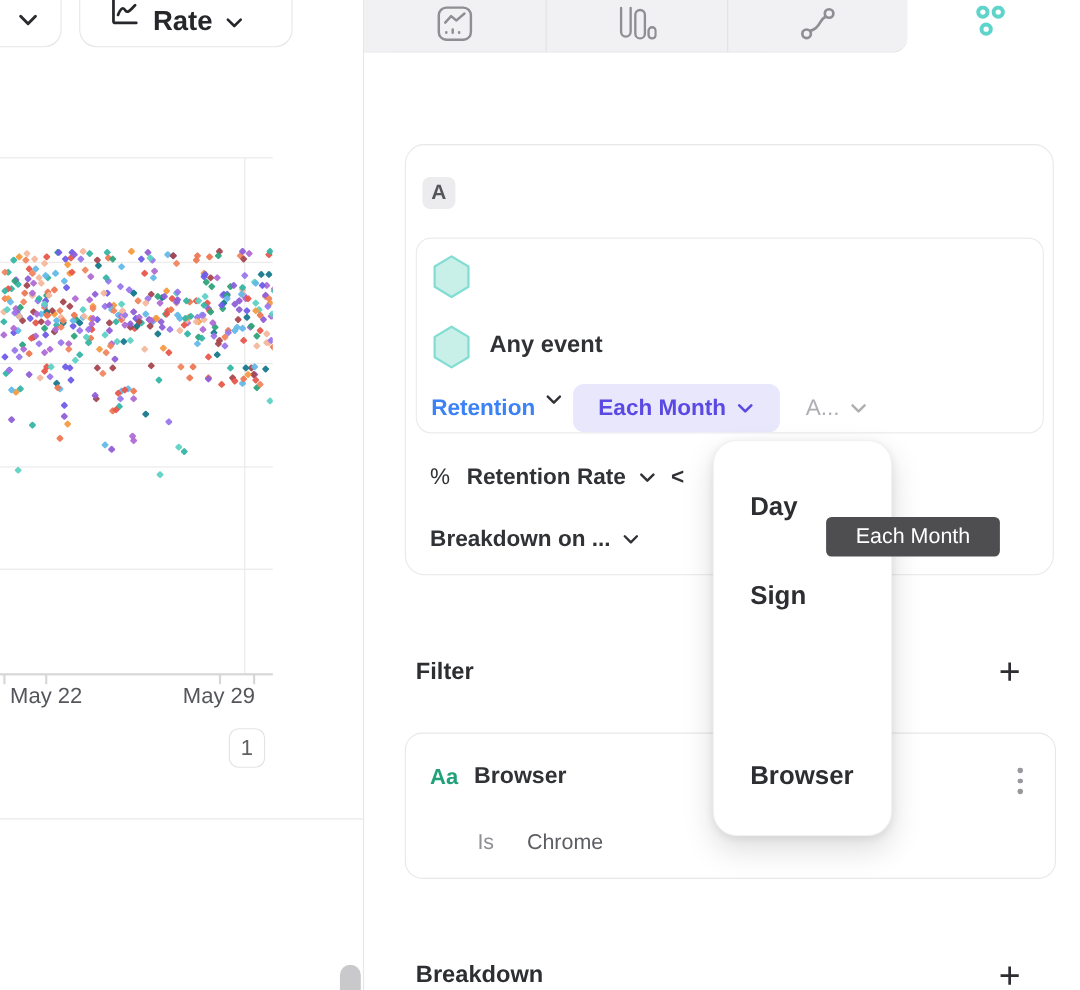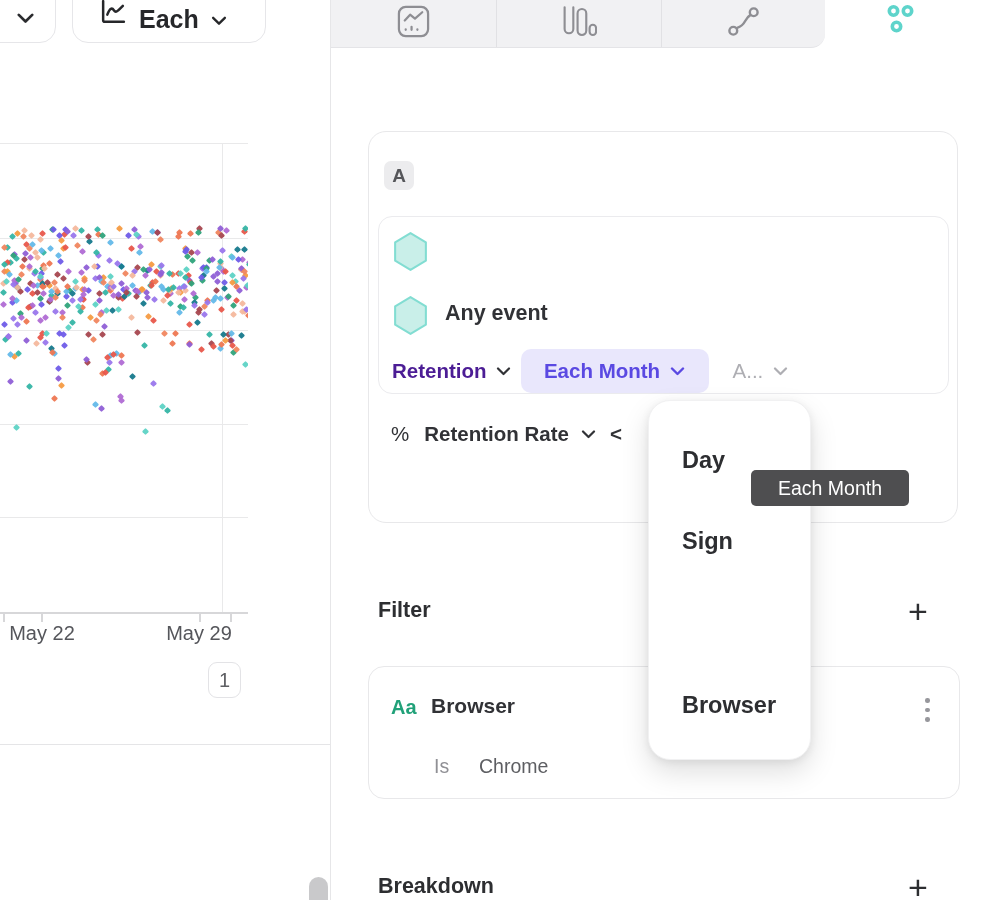--- a/index.html
+++ b/index.html
@@ -62,21 +62,21 @@
   }
   .card-title { position:absolute; left:63px; top:31px; font-size:22.5px; color:#9b9ba2; }
   .inner-card {
     position:absolute; left:9px; top:84px; width:571px; height:178px;
     border:1px solid #ebebee; border-radius:14px; background:#fff;
   }
   .hexagon { position:absolute; left:13px; }
   .step-text { position:absolute; left:66px; font-size:21.5px; font-weight:600; color:#313236; white-space:nowrap; }
   .step-suffix { font-weight:400; color:#9a9aa1; margin-left:9px; }
   .controls-row { position:absolute; left:13px; top:132px; height:44px; width:545px; display:flex; align-items:center; }
-  .ctl-plain { display:flex; align-items:center; gap:9px; font-size:20.5px; font-weight:600; color:#4c1d95; }
+  .ctl-plain { display:flex; gap:9px; font-size:20.5px; font-weight:600; color:#3b82f6; }
   .btn-on {
     display:flex; align-items:center; justify-content:center; gap:9px; margin-left:45px;
     width:97px; height:44px; border:1px solid #e3e3e6; border-radius:10px; background:#fff;
     font-size:20.5px; font-weight:600; color:#313236;
   }
   .btn-interval {
     display:flex; align-items:center; justify-content:center; gap:10px; margin-left:10px;
     width:188px; height:44px; border-radius:10px; background:#e9e7fc;
     font-size:20.5px; font-weight:600; color:#5a49e2;
   }
@@ -129,21 +129,21 @@
   </span>
 </div>
 
 <div class="btn-line">
   <span>
     <svg width="28" height="28" viewBox="0 0 27 27" fill="none" stroke="#26272a" stroke-width="2.4" stroke-linecap="round" stroke-linejoin="round">
       <path d="M4 3 v18.5 a1.5 1.5 0 0 0 1.5 1.5 H24"></path>
       <path d="M8 16 C10.5 9.5 12.5 9 14.5 12 C16.5 15 19 11.5 23 7.5"></path>
     </svg>
   </span>
-  <span class="lbl">Each</span>
+  <span class="lbl">Rate</span>
   <span class="chev">
     <svg width="16" height="10" viewBox="0 0 15 9" fill="none" stroke="currentColor" stroke-width="2.2" stroke-linecap="round" stroke-linejoin="round">
         <path d="M2 1.5 L7.5 7 L13 1.5"></path>
       </svg>
   </span>
 </div>
 
 <div class="grid-h" style="top:143px"></div>
 <div class="grid-h" style="top:238px"></div>
 <div class="grid-h" style="top:330px"></div>
@@ -686,20 +686,28 @@
     <span class="metric-prefix">%</span>
     <span class="metric-label">Retention Rate</span>
     <span class="chev">
       <svg width="15" height="9" viewBox="0 0 15 9" fill="none" stroke="#313236" stroke-width="2.2" stroke-linecap="round" stroke-linejoin="round">
           <path d="M2 1.5 L7.5 7 L13 1.5"></path>
         </svg>
     </span>
     <span class="metric-trunc">&lt;</span>
   </div>
 
+  <div class="breakdown-row">
+    <span>Breakdown on ...</span>
+    <span class="chev">
+      <svg width="15" height="9" viewBox="0 0 15 9" fill="none" stroke="#313236" stroke-width="2.2" stroke-linecap="round" stroke-linejoin="round">
+          <path d="M2 1.5 L7.5 7 L13 1.5"></path>
+        </svg>
+    </span>
+  </div>
 </div>
 
 <div class="dropdown">
   <div class="dd-item" style="top:46px">Day</div>
   <div class="dd-item" style="top:127px">Sign</div>
   <div class="dd-item" style="top:291px">Browser</div>
 </div>
 
 <div class="tooltip">Each Month</div>
 

